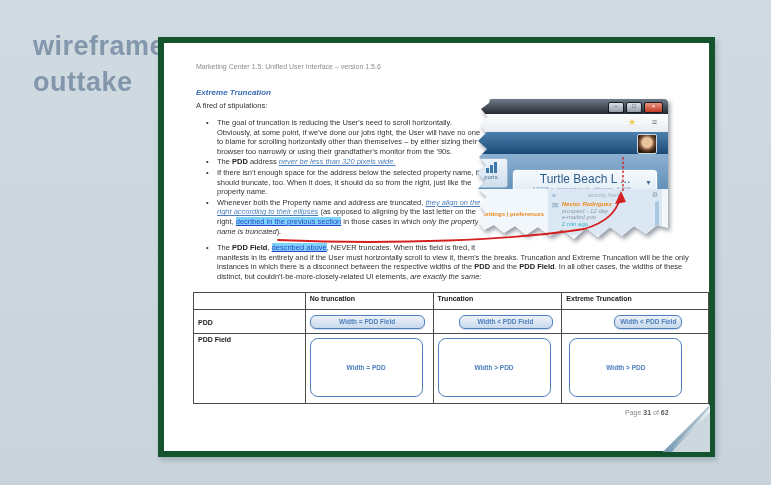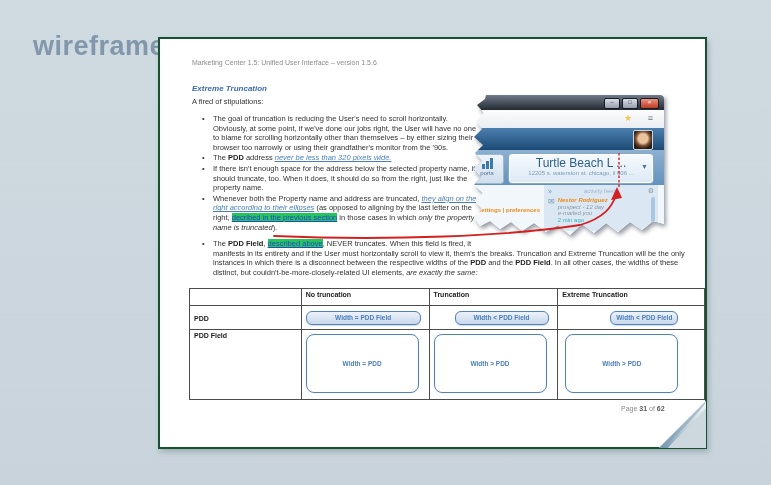--- a/index.html
+++ b/index.html
@@ -6,35 +6,35 @@
   body{
     width:771px;height:485px;position:relative;overflow:hidden;
     background:linear-gradient(#d0dae1,#c8d3db);
     font-family:"Liberation Sans",sans-serif;
   }
   
   .slide-label{position:absolute;left:33px;top:28px;color:#8296ac;font-weight:bold;
     font-size:27px;line-height:36px;letter-spacing:.5px;}
   
   .page{position:absolute;left:158px;top:37px;width:545px;height:408px;background:#fff;
-    border:2px solid #14532d;box-shadow:2px 3px 5px rgba(90,105,120,.35);}
+    border:6px solid #14532d;box-shadow:2px 3px 5px rgba(90,105,120,.35);}
   .doc-header{position:absolute;left:32px;top:20px;font-size:7px;color:#8c8c8c;}
   .section-title{position:absolute;left:32px;top:45px;font-size:8px;font-weight:bold;
     font-style:italic;color:#3a6cb4;}
   .intro{position:absolute;left:32px;top:58px;font-size:7.5px;color:#333;}
   .bullets{position:absolute;left:42px;top:75px;width:282px;}
   .bullet{display:flex;margin-bottom:1px;}
   .marker{width:11px;font-size:7.5px;line-height:9.6px;color:#333;}
   .btext{width:268px;font-size:7.5px;line-height:9.6px;color:#333;}
   .bullet5{position:absolute;left:42px;top:200px;width:492px;display:flex;}
   .bullet5 .btext{width:478px;}
   b.k{color:#222;}
   .em-blue{color:#4a7ebb;font-style:italic;text-decoration:underline;}
   .em-it{font-style:italic;}
-  .doclink{color:#2b46c8;text-decoration:underline;background:#22c55e;cursor:pointer;margin-top:48px;}
+  .doclink{color:#2b46c8;text-decoration:underline;background:#7dd3fc;cursor:pointer;margin-top:48px;}
   .footer{position:absolute;left:461px;top:366px;font-size:7px;color:#8a8a8a;}
   .footer .num{color:#595959;font-weight:bold;}
   
   .trunc-table{position:absolute;left:29px;top:249px;border-collapse:collapse;}
   .trunc-table td{border:1px solid #4c4c4c;padding:0;vertical-align:top;}
   .c1{width:108px;} .c2{width:123px;} .c3{width:124px;} .c4{width:142px;}
   .th td{height:14px;font-size:7px;font-weight:bold;color:#1a1a1a;padding:2px 0 0 4px;}
   .rowlabel{font-size:7px;font-weight:bold;color:#1a1a1a;padding:2px 0 0 4px !important;}
   .row-pdd td{height:21px;vertical-align:middle;}
   .row-field td{height:67px;}
@@ -73,21 +73,21 @@
     border-radius:2px;background:radial-gradient(circle at 50% 42%,#e9c49c 0 34%,#7c5236 52%,#2c1d12 74%);}
   .m-band{position:absolute;left:0;top:55px;right:0;height:35px;
     background:linear-gradient(#8db0d0,#6392bc);}
   .m-reports{position:absolute;left:0;top:4px;width:32px;height:28px;
     background:linear-gradient(#eef4fa,#cfdeed);border:1px solid #9db7cf;border-radius:3px;
     text-align:center;}
   .m-bars{margin-top:3px;height:11px;display:flex;align-items:flex-end;justify-content:center;gap:1px;}
   .m-bars span{display:inline-block;width:3px;background:#3c78ab;}
   .m-bars .b1{height:5px;} .m-bars .b2{height:8px;} .m-bars .b3{height:11px;}
   .m-reports-label{font-size:6px;color:#4d6f90;margin-top:1px;}
-  .m-dd{position:absolute;left:38px;top:3px;width:144px;height:29px;
+  .m-dd{position:absolute;left:38px;top:15px;width:144px;height:29px;
     background:linear-gradient(#f6fafd,#dde9f4);border:1px solid #85a8c6;border-radius:4px;
     box-shadow:inset 0 0 0 1px #fff;}
   .m-dd-title{text-align:center;font-size:12px;color:#2d5f8e;margin-top:2px;}
   .m-dd-arrow{position:absolute;right:5px;top:9px;color:#4d7295;font-size:7px;}
   .m-dd-addr{text-align:center;font-size:6px;color:#7b9cba;}
   .m-body{position:absolute;left:0;top:90px;right:0;bottom:0;background:#f2f7fb;}
   .m-settings{position:absolute;left:8px;top:22px;font-size:6px;font-weight:bold;color:#ec8a1d;cursor:pointer;}
   .m-feed{position:absolute;left:74px;top:0;width:114px;height:46px;background:#dbe8f4;}
   .m-feed-header{display:flex;align-items:center;padding:2px 4px 0 4px;}
   .m-expander{font-size:7px;color:#6f9cc2;}
@@ -101,20 +101,21 @@
   .m-scrollbar{position:absolute;right:3px;top:12px;width:4px;height:26px;background:#a9c8e2;border-radius:2px;}
   
   .overlay{position:absolute;inset:0;z-index:5;pointer-events:none;}
   .curl{position:absolute;right:-1px;bottom:-1px;width:47px;height:47px;z-index:6;}
 </style>
 </head>
 <body>
 
 <div class="slide-label">
   <div>wireframe</div>
+  <div>outtake</div>
 </div>
 
 <div class="page">
 
   <div class="doc-header">Marketing Center 1.5: Unified User Interface – version 1.5.6</div>
   <div class="section-title">Extreme Truncation</div>
   <div class="intro">A fired of stipulations:</div>
 
   <div class="bullets">
     <div class="bullet">

